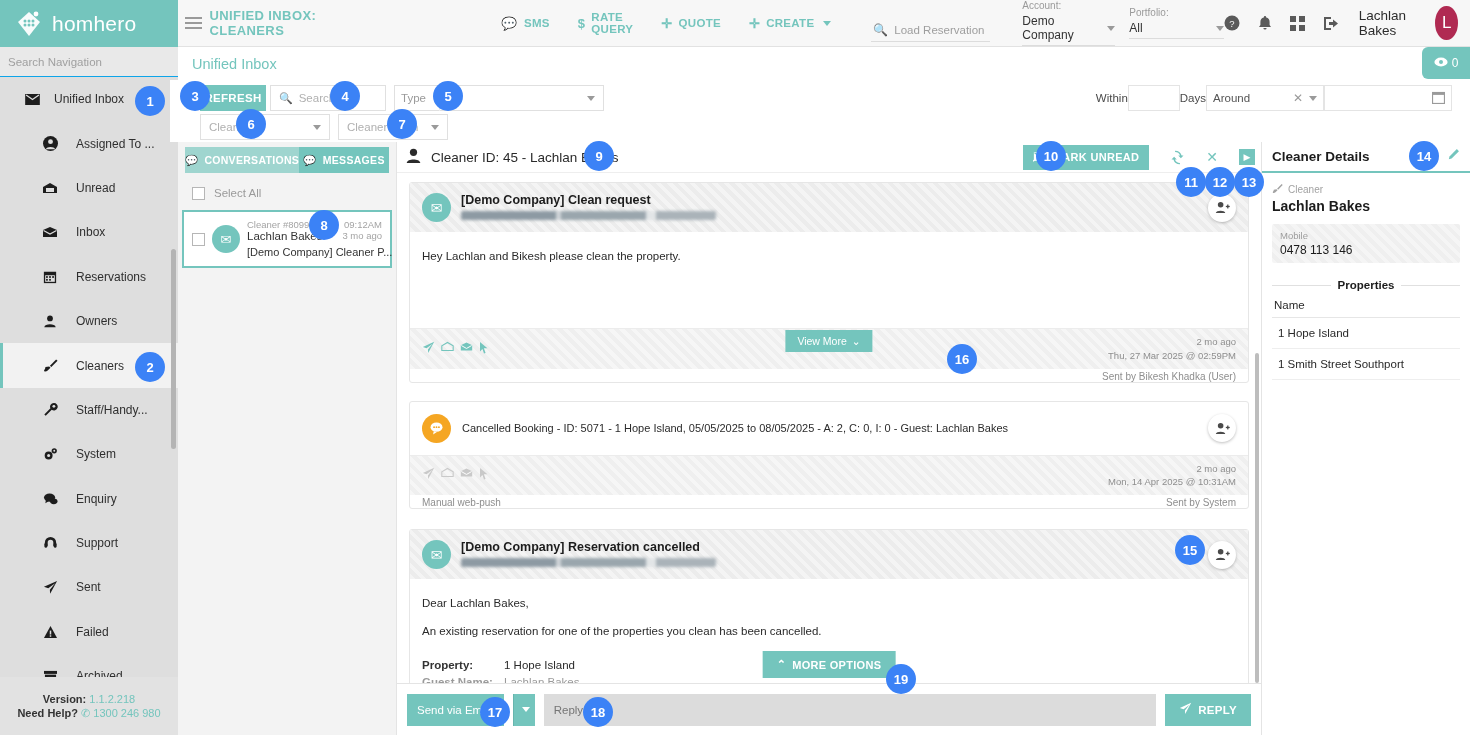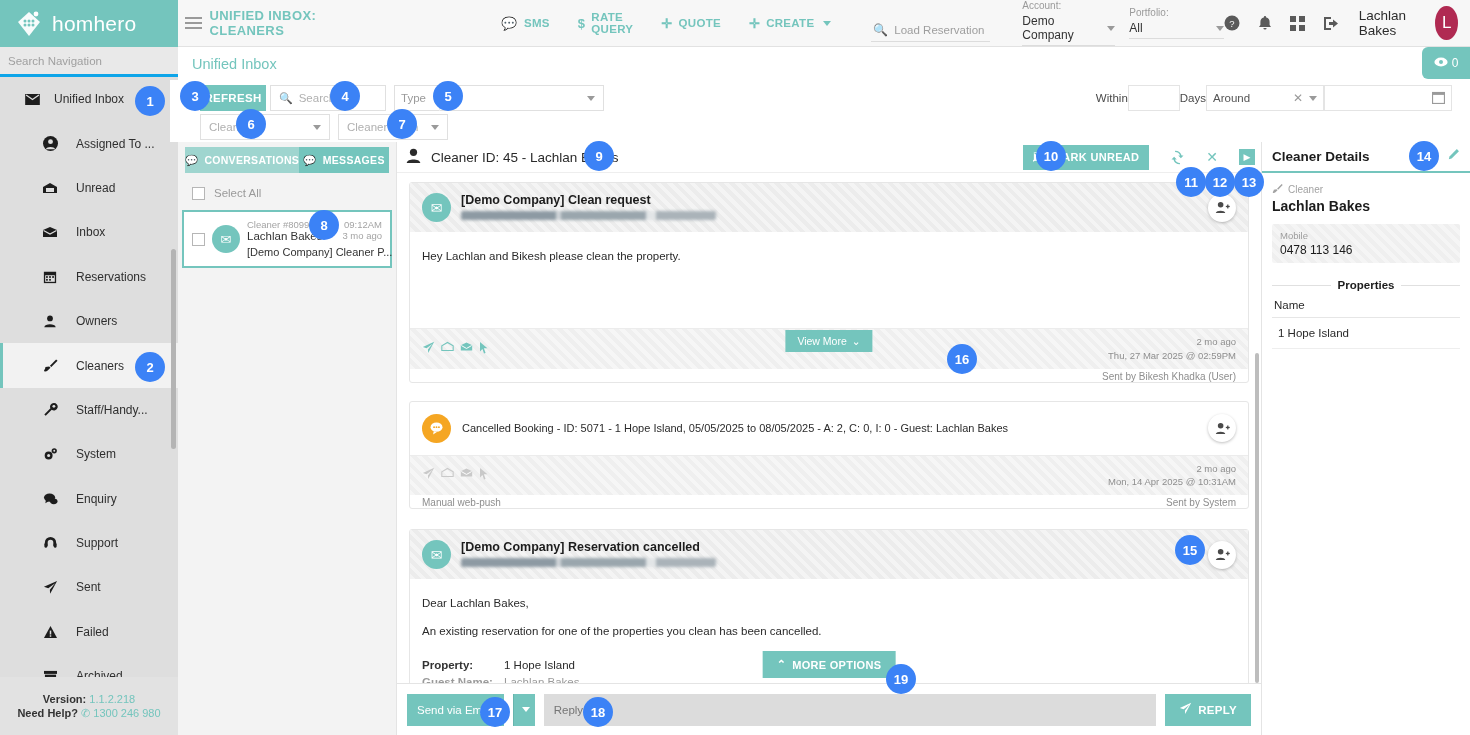--- a/index.html
+++ b/index.html
@@ -19,21 +19,21 @@
   #brand {
     height: 47px; background: #74c5bd; display: flex; align-items: center;
     padding-left: 14px; gap: 8px;
   }
   #brand .logo { width: 30px; height: 30px; position: relative; }
   #brand .logo-text {
     color: #ffffff; font-size: 21px; letter-spacing: .2px; font-weight: 400;
   }
   #navsearch {
     height: 30px; background: #e9e9e9; display: flex; align-items: center;
-    padding-left: 8px; border-bottom: 3px solid #0ea5e9;
+    padding-left: 8px; border-bottom: 1px solid #0ea5e9;
   }
   #navsearch span { color: #a0a0a0; font-size: 11.5px; }
   #navlist { flex: 1; overflow: hidden; position: relative; }
   .nav-item {
     display: flex; align-items: center; height: 44.4px;
     font-size: 12px; color: #2f2f2f; cursor: pointer; position: relative;
   }
   .nav-item.root { padding-left: 24px; gap: 14px; }
   .nav-item.child { padding-left: 42px; gap: 18px; }
   .nav-item.active { background: #f2f2f2; }
@@ -946,20 +946,21 @@
       <div class="vl">0478 113 146</div>
     </div>
 
     <div id="props-head">
       <span class="ln"></span>
       <span>Properties</span>
       <span class="ln"></span>
     </div>
     <div class="prop-hdr">Name</div>
     <div class="prop-row">1 Hope Island</div>
+    <div class="prop-row">1 Smith Street Southport</div>
   </div>
 </div>
 
 <div id="callouts">
     <div class="callout" style="left: 135px; top: 86px;">1</div>
     <div class="callout" style="left: 135px; top: 352px;">2</div>
     <div class="callout" style="left: 180px; top: 81px;">3</div>
     <div class="callout" style="left: 330px; top: 81px;">4</div>
     <div class="callout" style="left: 433px; top: 81px;">5</div>
     <div class="callout" style="left: 236px; top: 109px;">6</div>

